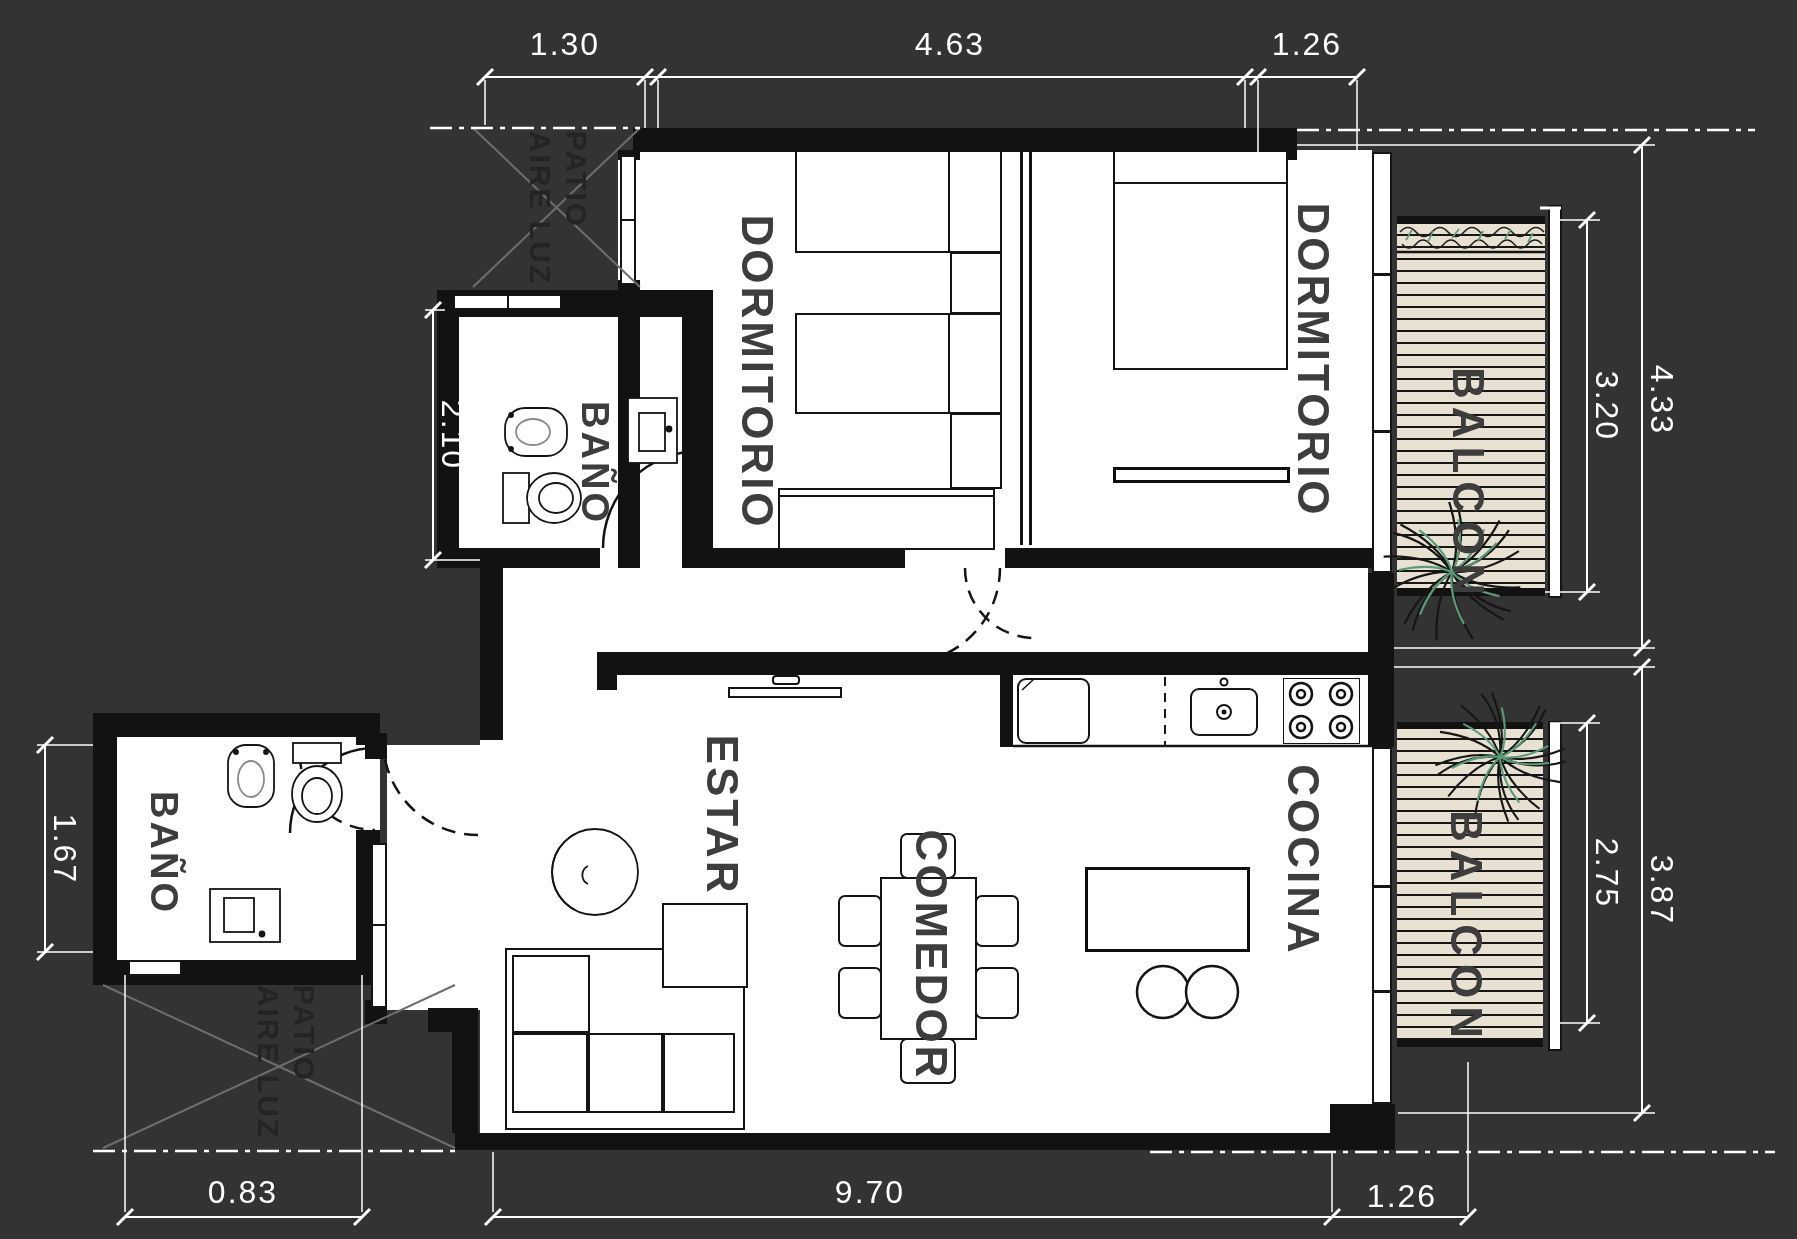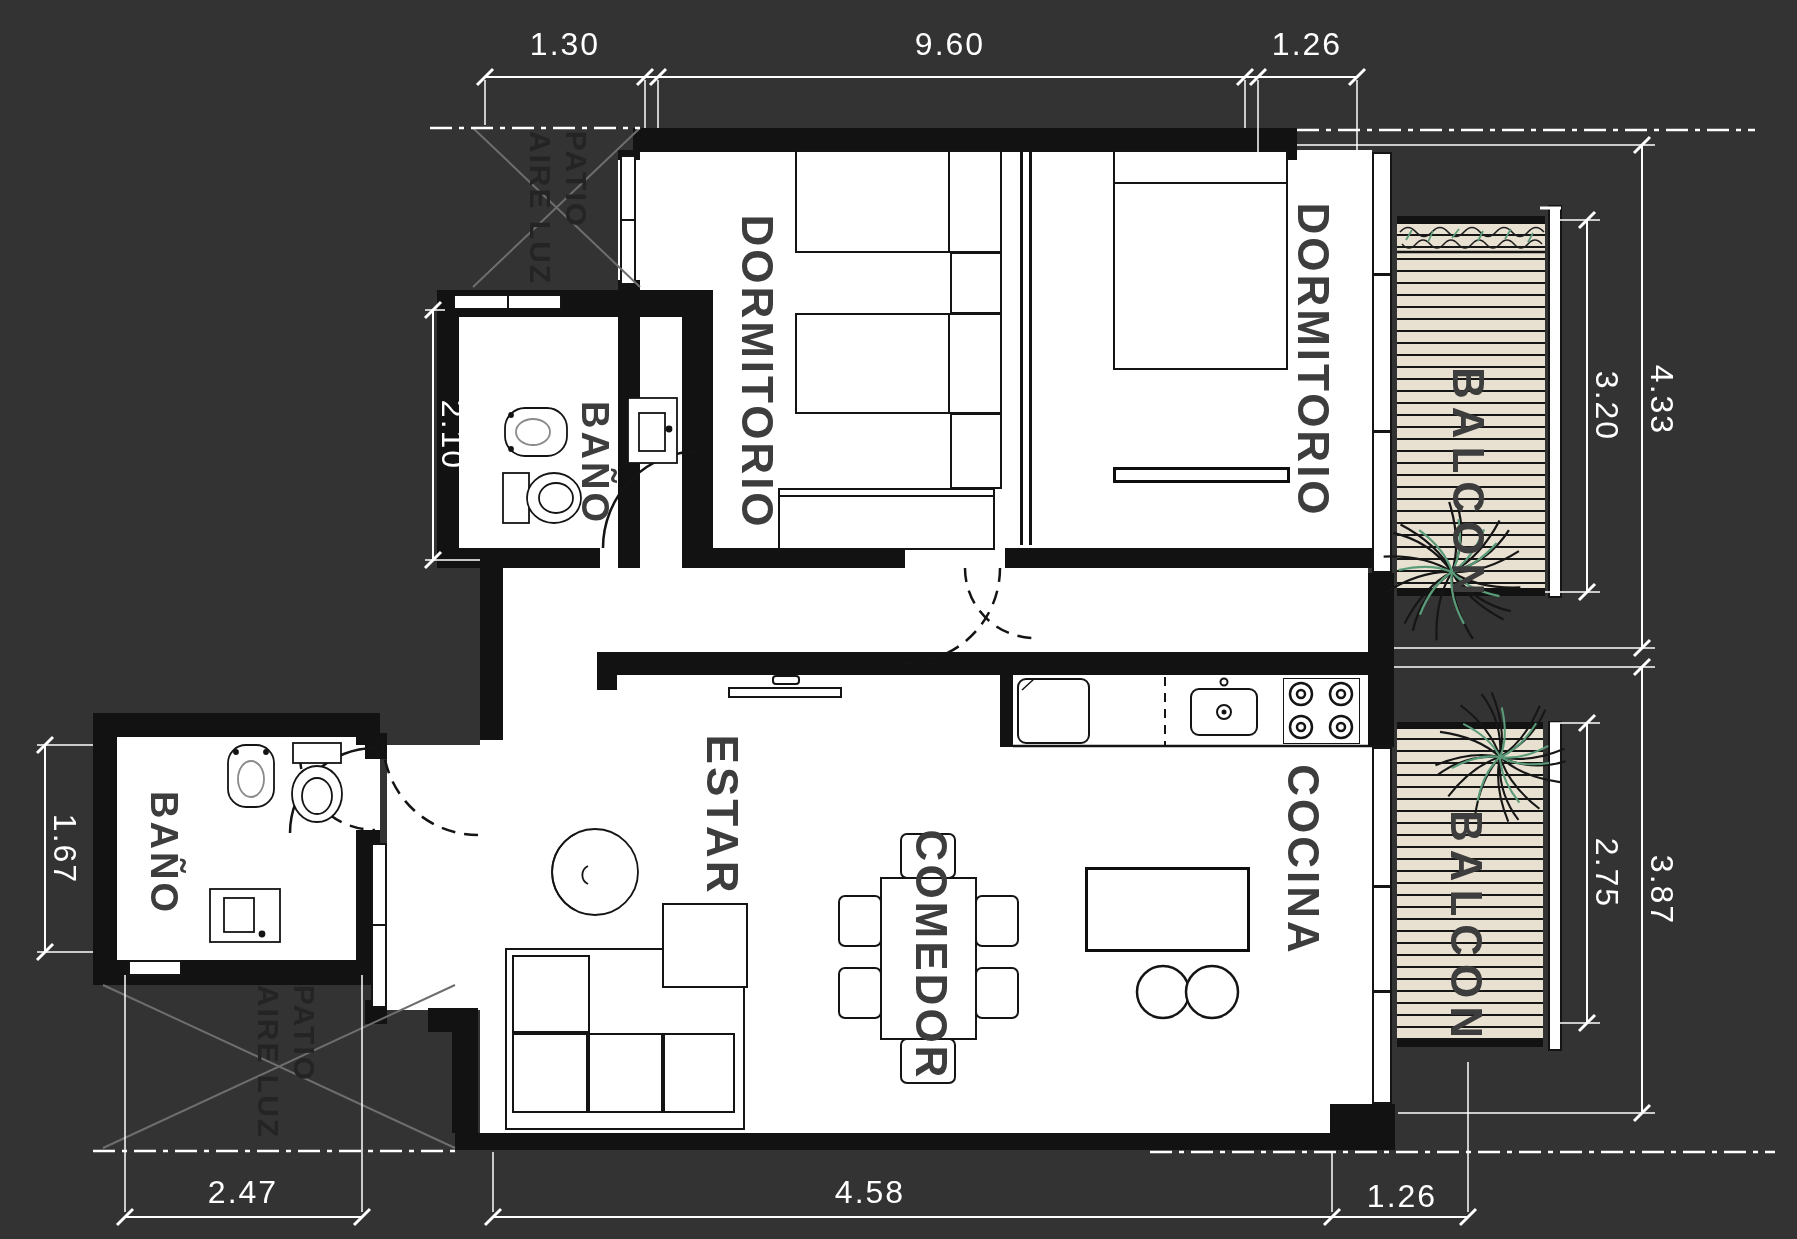--- a/index.html
+++ b/index.html
@@ -333,24 +333,24 @@
   <div class="patiolabel" style="left:558px;top:208px;">
     <div>PATIO</div>
     <div>AIRE LUZ</div>
   </div>
   <div class="patiolabel" style="left:286px;top:1062px;">
     <div>PATIO</div>
     <div>AIRE LUZ</div>
   </div>
 
   <div class="dim" style="left:565px;top:44px;">1.30</div>
-  <div class="dim" style="left:950px;top:44px;">9.60</div>
+  <div class="dim" style="left:950px;top:44px;">4.63</div>
   <div class="dim" style="left:1307px;top:44px;">1.26</div>
-  <div class="dim" style="left:243px;top:1192px;">2.47</div>
-  <div class="dim" style="left:870px;top:1192px;">4.58</div>
+  <div class="dim" style="left:243px;top:1192px;">0.83</div>
+  <div class="dim" style="left:870px;top:1192px;">9.70</div>
   <div class="dim" style="left:1402px;top:1196px;">1.26</div>
   <div class="dim v" style="left:452px;top:435px;">2.10</div>
   <div class="dim v" style="left:64px;top:849px;">1.67</div>
   <div class="dim v" style="left:1606px;top:406px;">3.20</div>
   <div class="dim v" style="left:1661px;top:400px;">4.33</div>
   <div class="dim v" style="left:1606px;top:873px;">2.75</div>
   <div class="dim v" style="left:1661px;top:890px;">3.87</div>
 
 </div>
 

